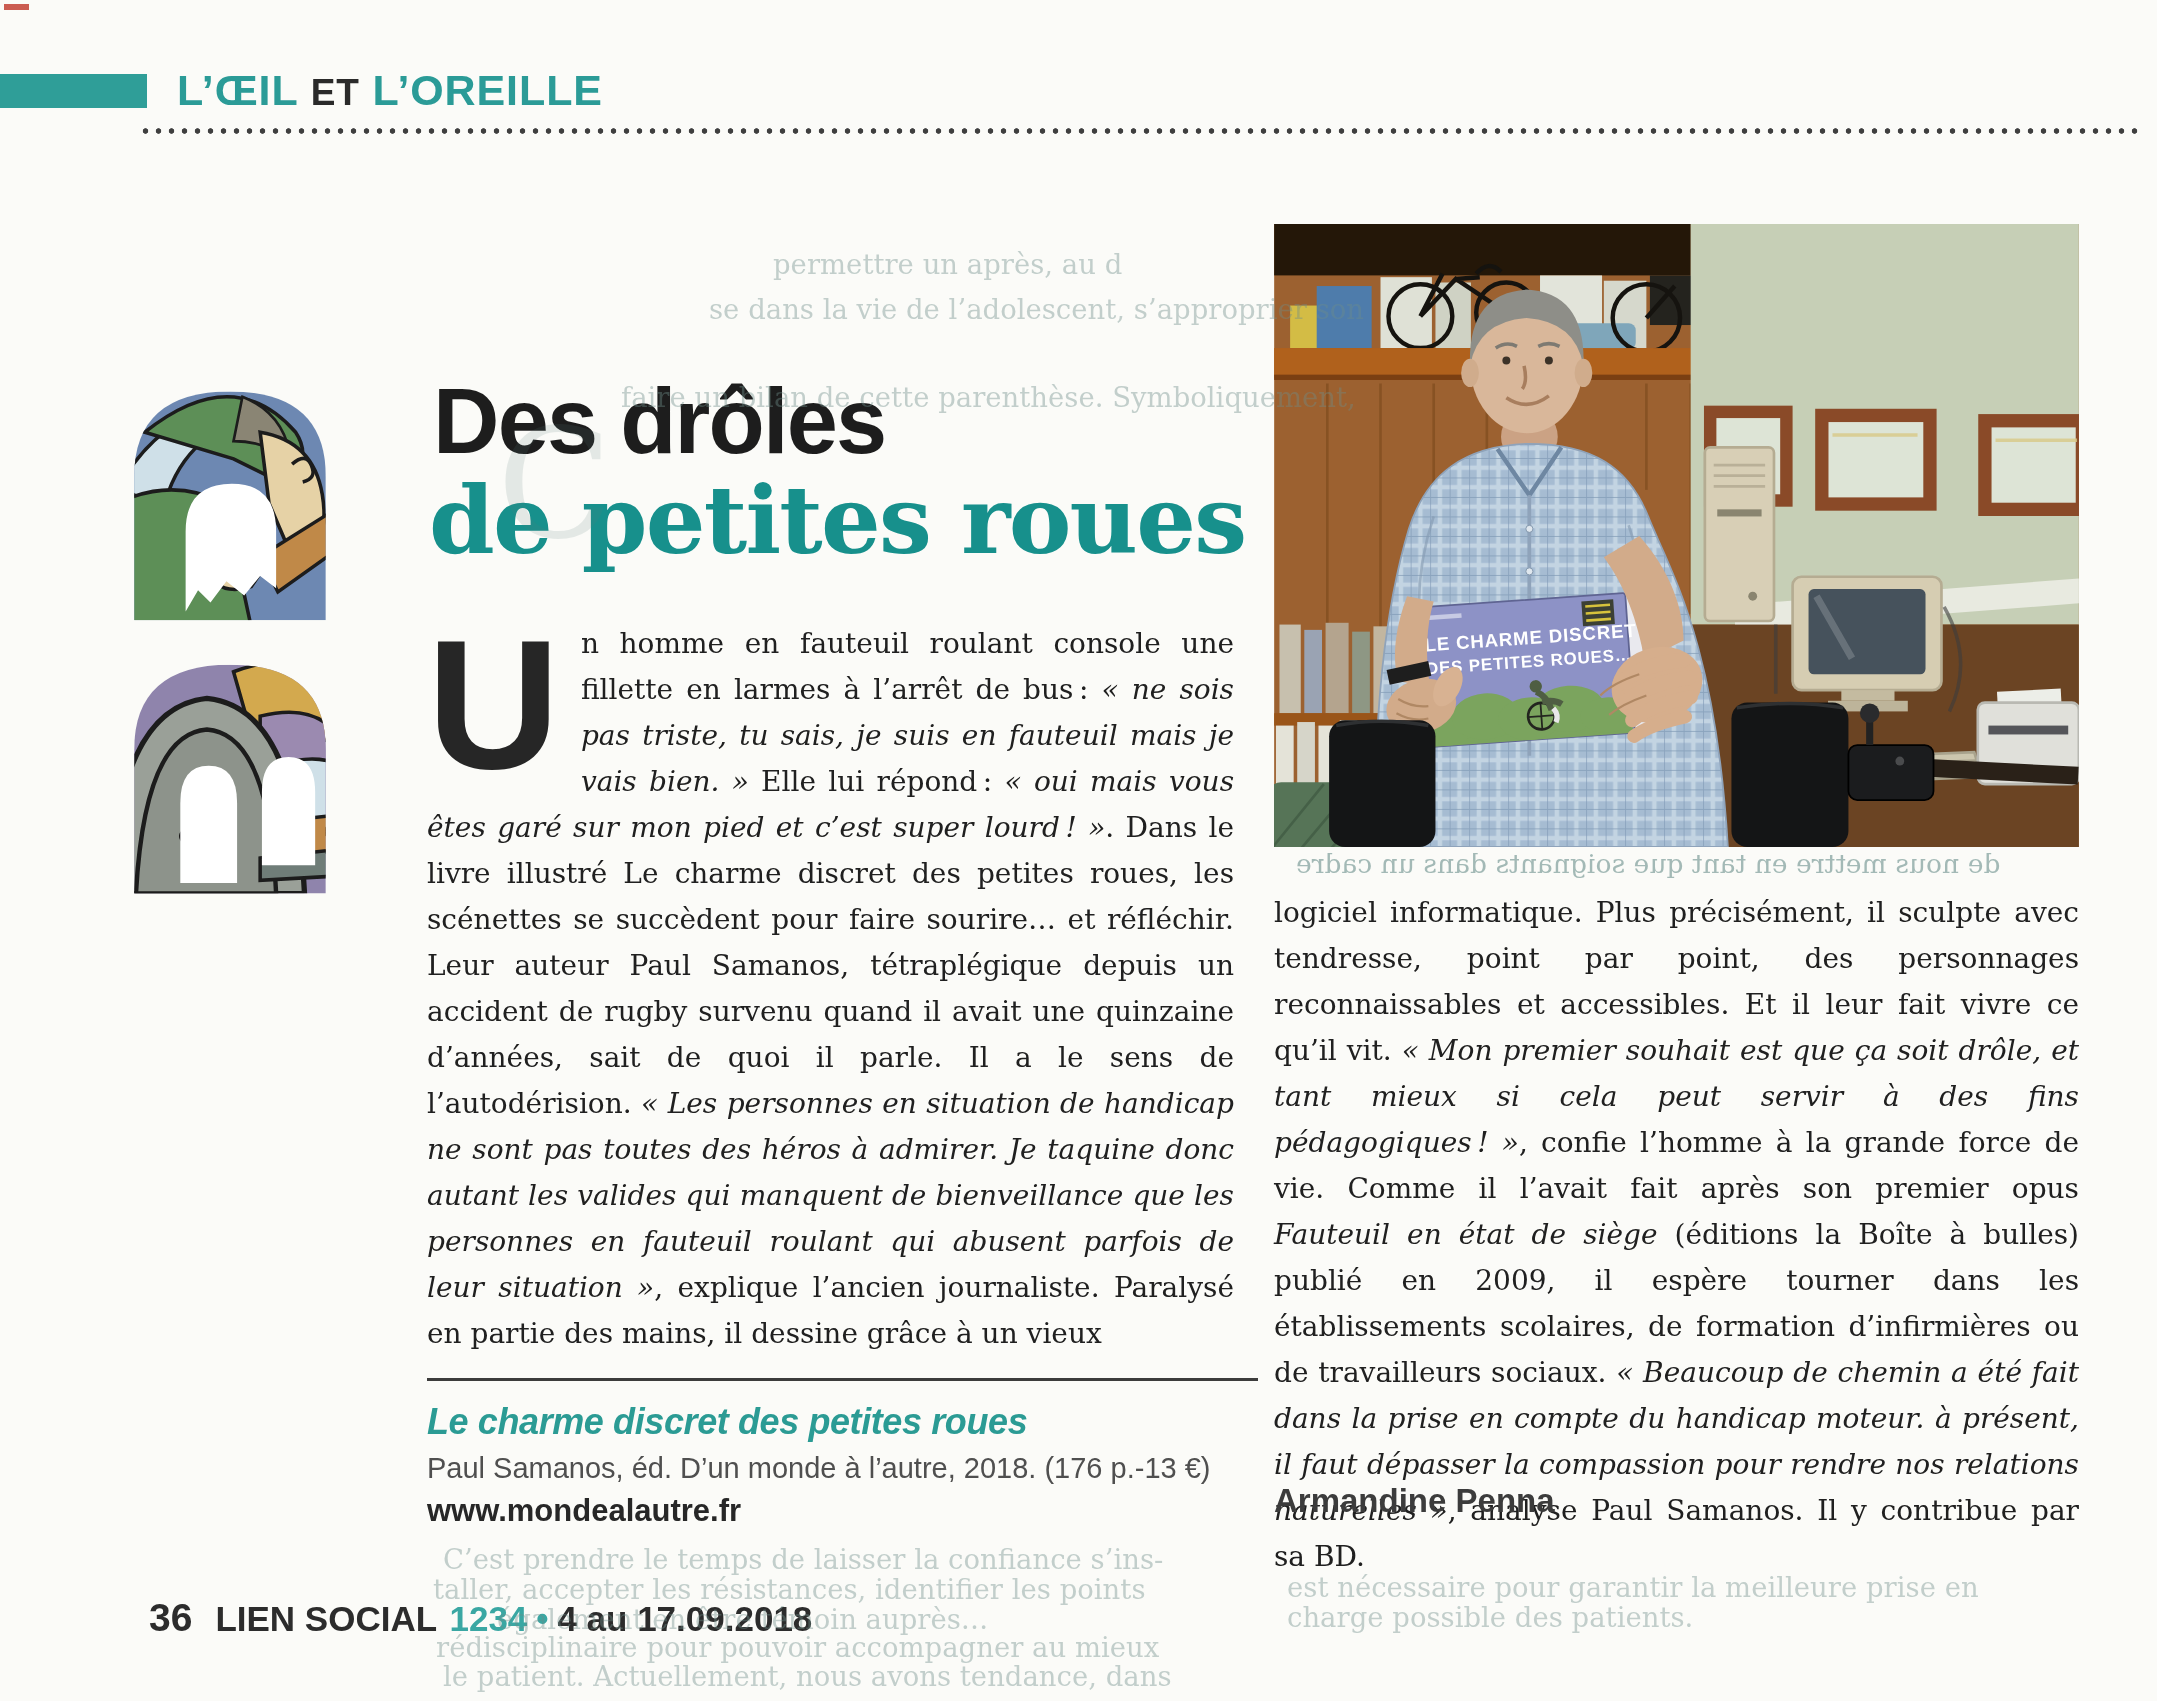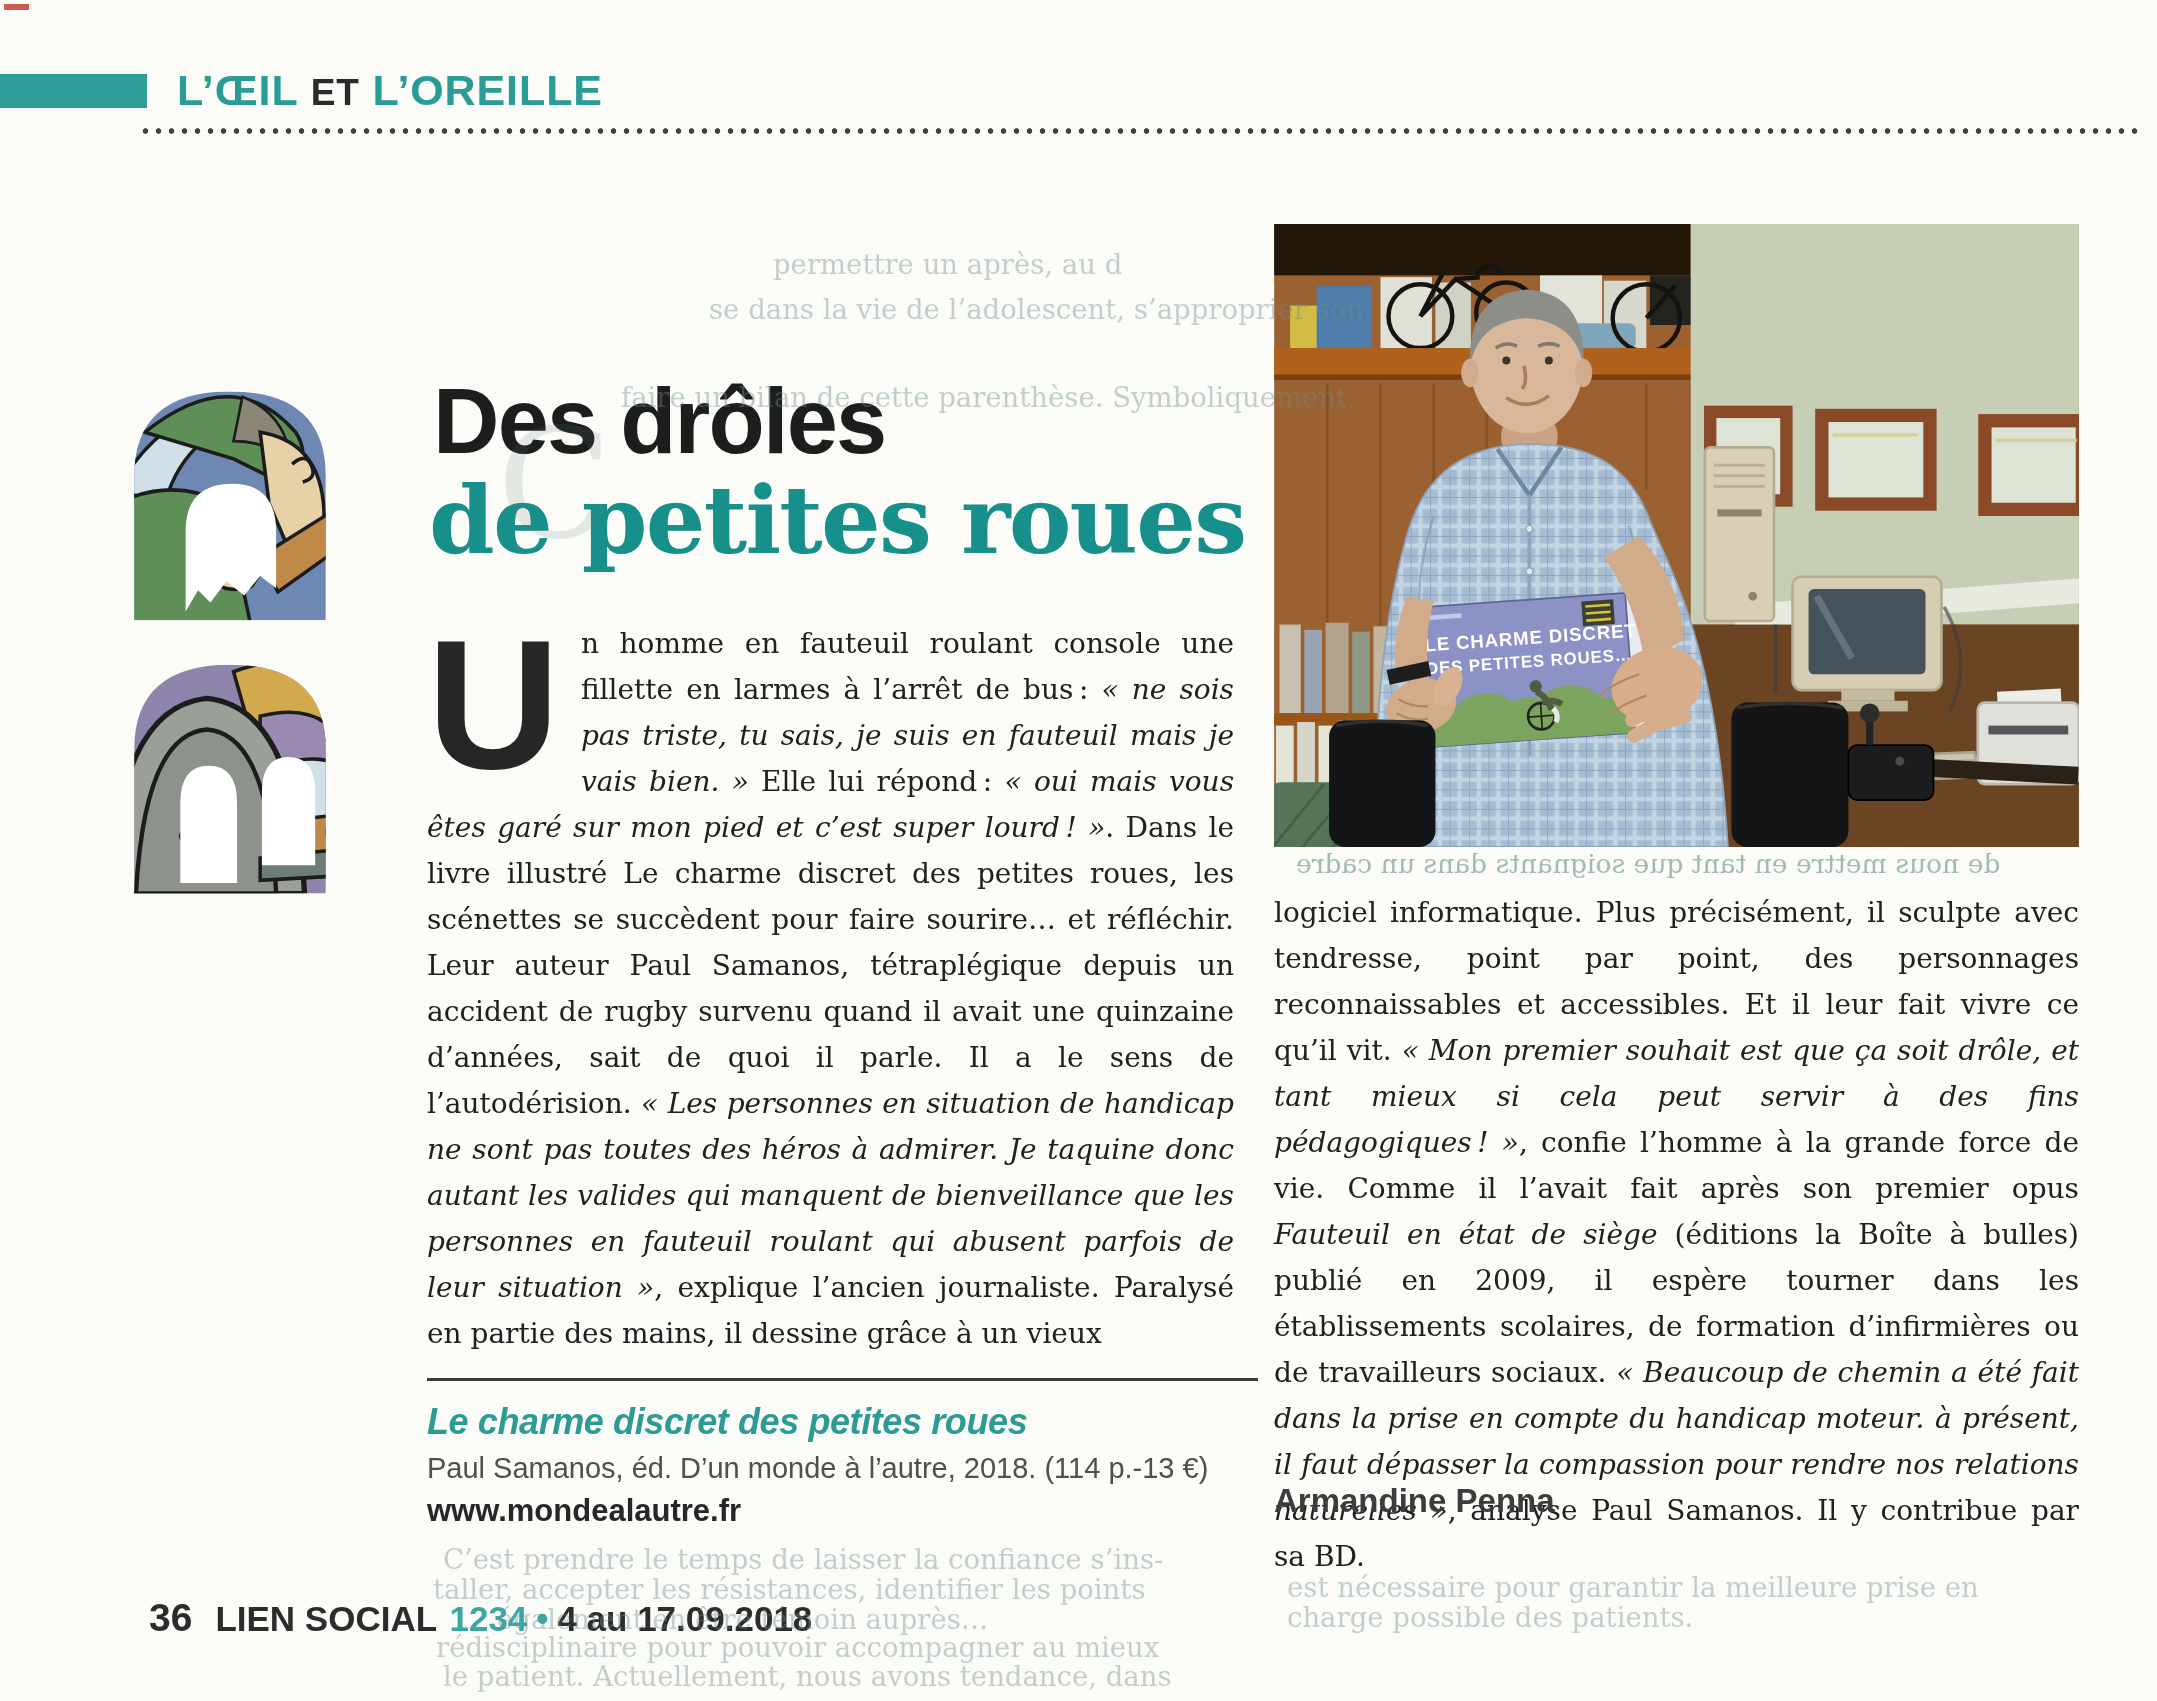--- a/index.html
+++ b/index.html
@@ -110,21 +110,21 @@
   <div class="title1">Des drôles</div>
   <div class="title2">de petites roues</div>
 
   <div class="bodycol col-left"><span class="dropcap">U</span><span><span>n homme en fauteuil roulant console une fillette en larmes à l’arrêt de bus : </span><span class="it">«&nbsp;ne sois pas triste, tu sais, je suis en fauteuil mais je vais bien.&nbsp;» </span><span>Elle lui répond : </span><span class="it">«&nbsp;oui mais vous êtes garé sur mon pied et c’est super lourd !&nbsp;»</span><span>. Dans le livre illustré Le charme discret des petites roues, les scénettes se succèdent pour faire sourire… et réfléchir. Leur auteur Paul Samanos, tétraplégique depuis un accident de rugby survenu quand il avait une quinzaine d’années, sait de quoi il parle. Il a le sens de l’autodérision. </span><span class="it">«&nbsp;Les personnes en situation de handicap ne sont pas toutes des héros à admirer. Je taquine donc autant les valides qui manquent de bienveillance que les personnes en fauteuil roulant qui abusent parfois de leur situation&nbsp;»</span><span>, explique l’ancien journaliste. Paralysé en partie des mains, il dessine grâce à un vieux</span></span></div>
 
   <div class="bodycol col-right"><span><span>logiciel informatique. Plus précisément, il sculpte avec tendresse, point par point, des personnages reconnaissables et accessibles. Et il leur fait vivre ce qu’il vit. </span><span class="it">«&nbsp;Mon premier souhait est que ça soit drôle, et tant mieux si cela peut servir à des fins pédagogiques !&nbsp;»</span><span>, confie l’homme à la grande force de vie. Comme il l’avait fait après son premier opus </span><span class="it">Fauteuil en état de siège</span><span> (éditions la Boîte à bulles) publié en 2009, il espère tourner dans les établissements scolaires, de formation d’infirmières ou de travailleurs sociaux. </span><span class="it">«&nbsp;Beaucoup de chemin a été fait dans la prise en compte du handicap moteur. à présent, il faut dépasser la compassion pour rendre nos relations naturelles&nbsp;»</span><span>, analyse Paul Samanos. Il y contribue par sa BD.</span></span></div>
   <div class="byline">Armandine Penna</div>
 
   <div class="bb-rule"></div>
   <div class="bb-title">Le charme discret des petites roues</div>
-  <div class="bb-details">Paul Samanos, éd. D’un monde à l’autre, 2018. (114 p.-13 €)</div>
+  <div class="bb-details">Paul Samanos, éd. D’un monde à l’autre, 2018. (176 p.-13 €)</div>
   <div class="bb-url">www.mondealautre.fr</div>
 
   <div class="footer">
     <span class="pg">36</span><span class="mag">LIEN SOCIAL</span><span class="issue">1234</span><span class="sep">•</span><span class="date">4 au 17.09.2018</span>
   </div>
 
   <figure class="photo">
     <svg width="805" height="623" viewBox="0 0 908 703">
       <defs>
         <pattern id="check" width="22" height="22" patternUnits="userSpaceOnUse">

